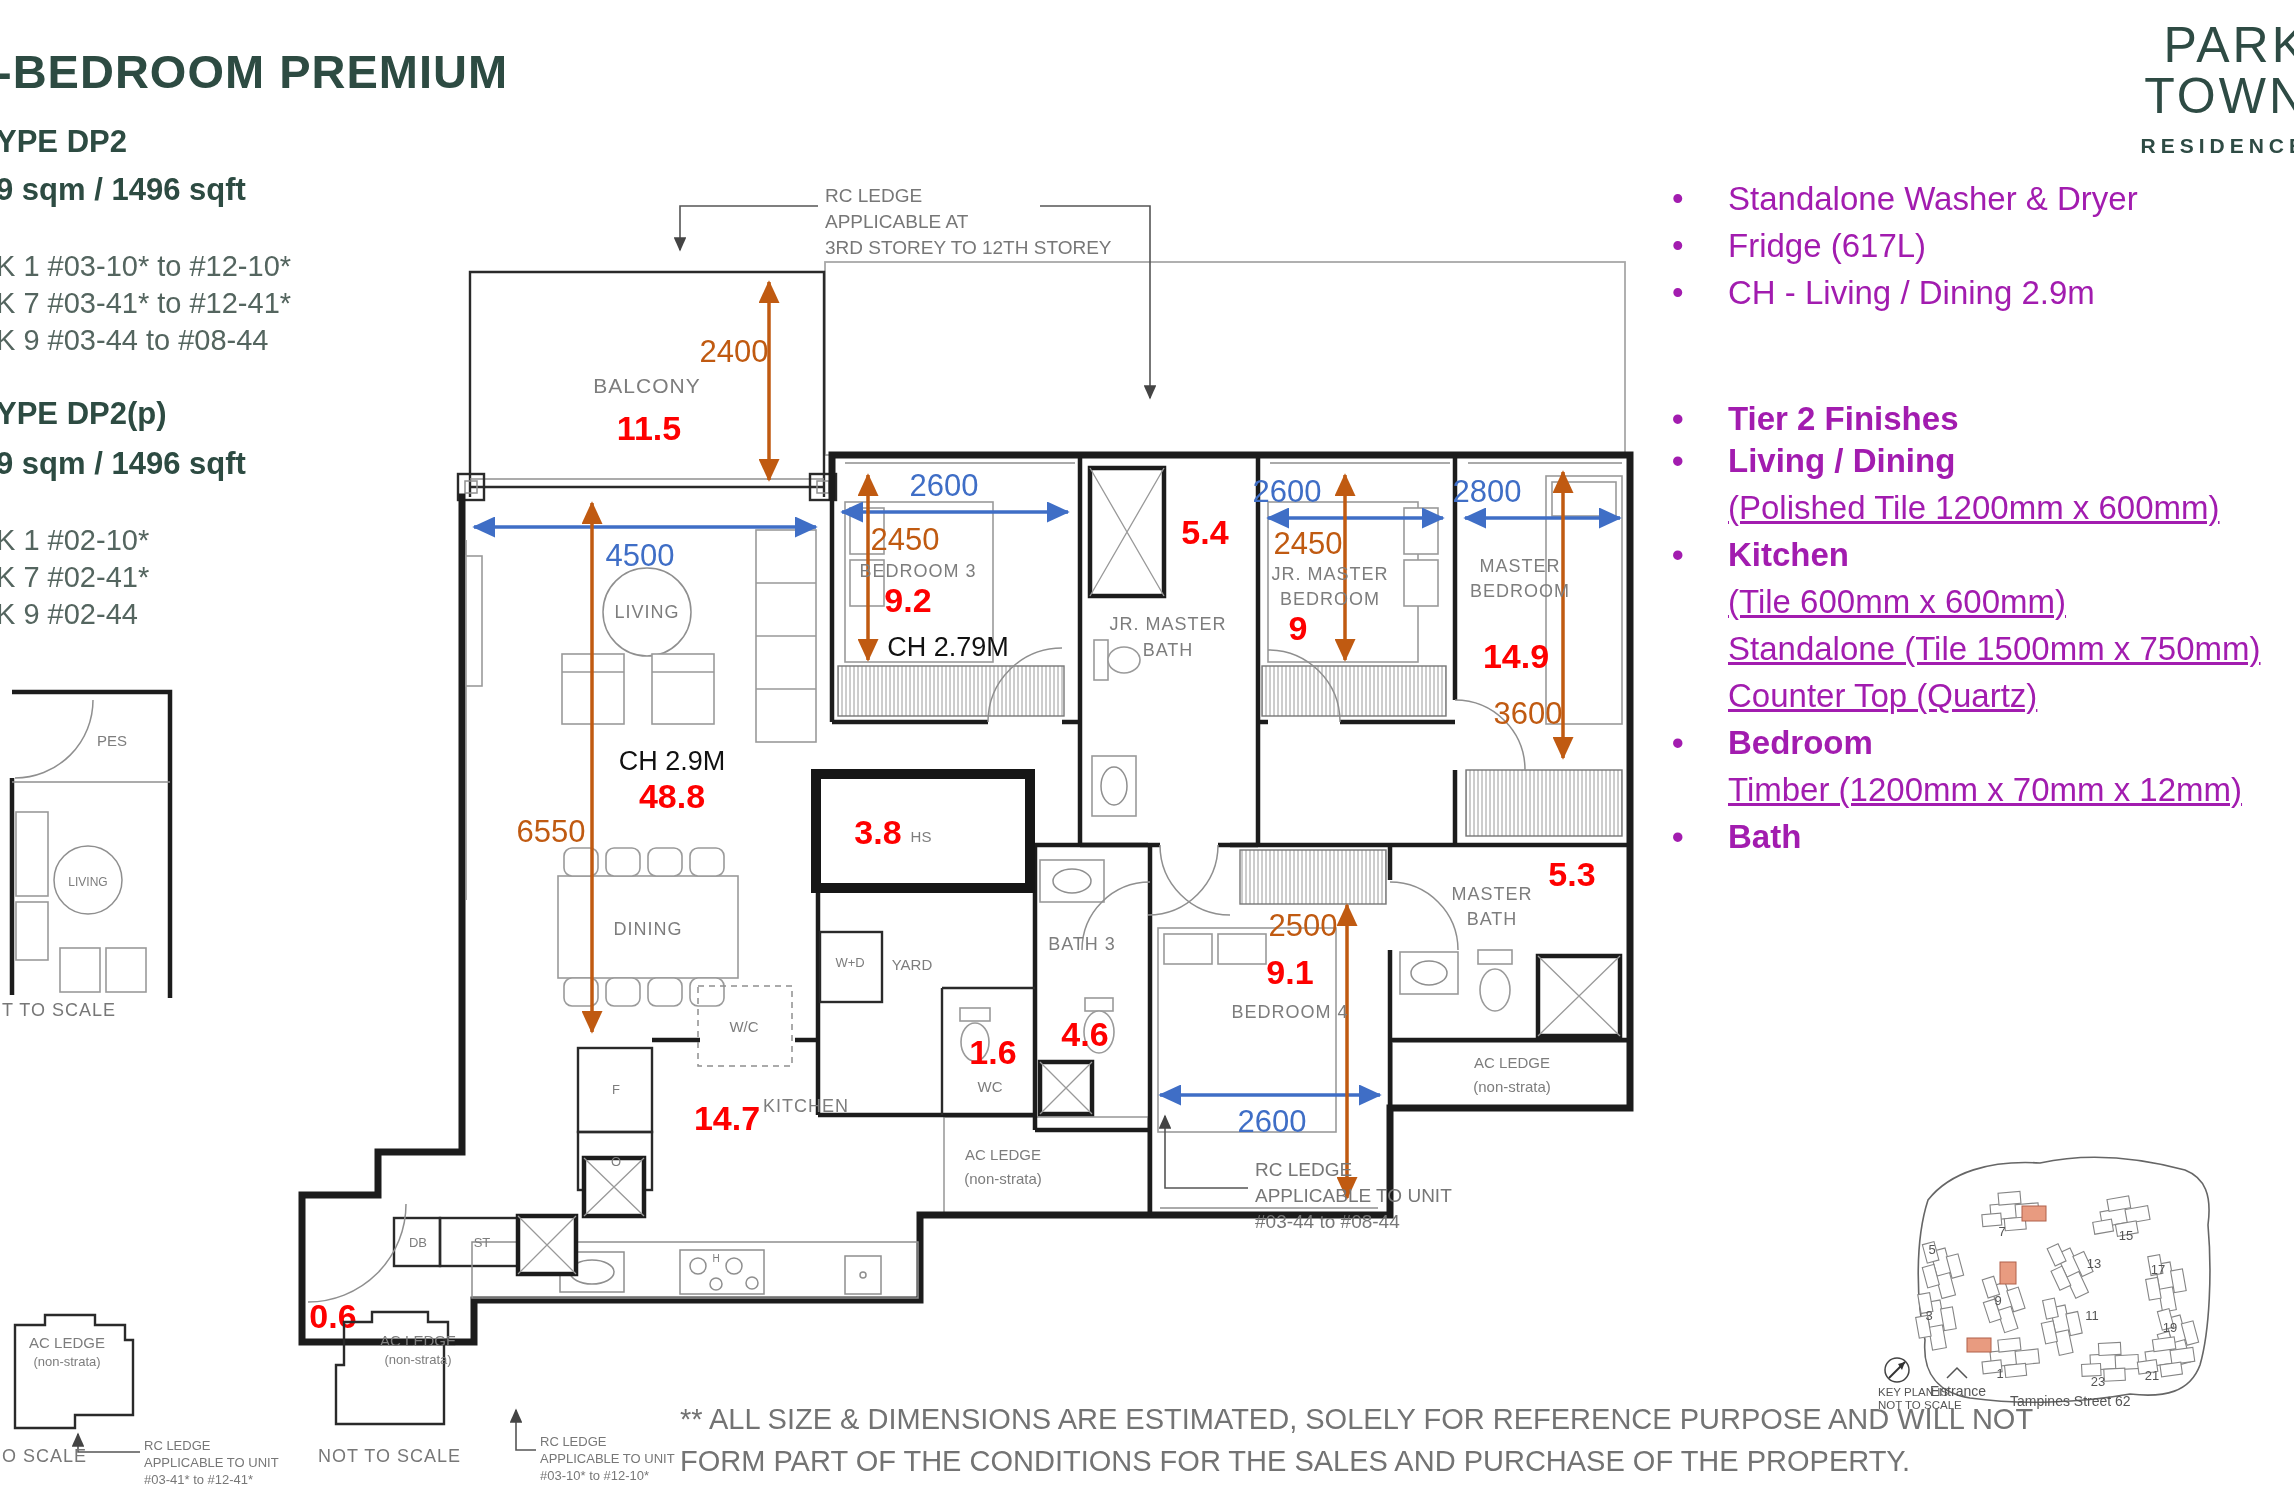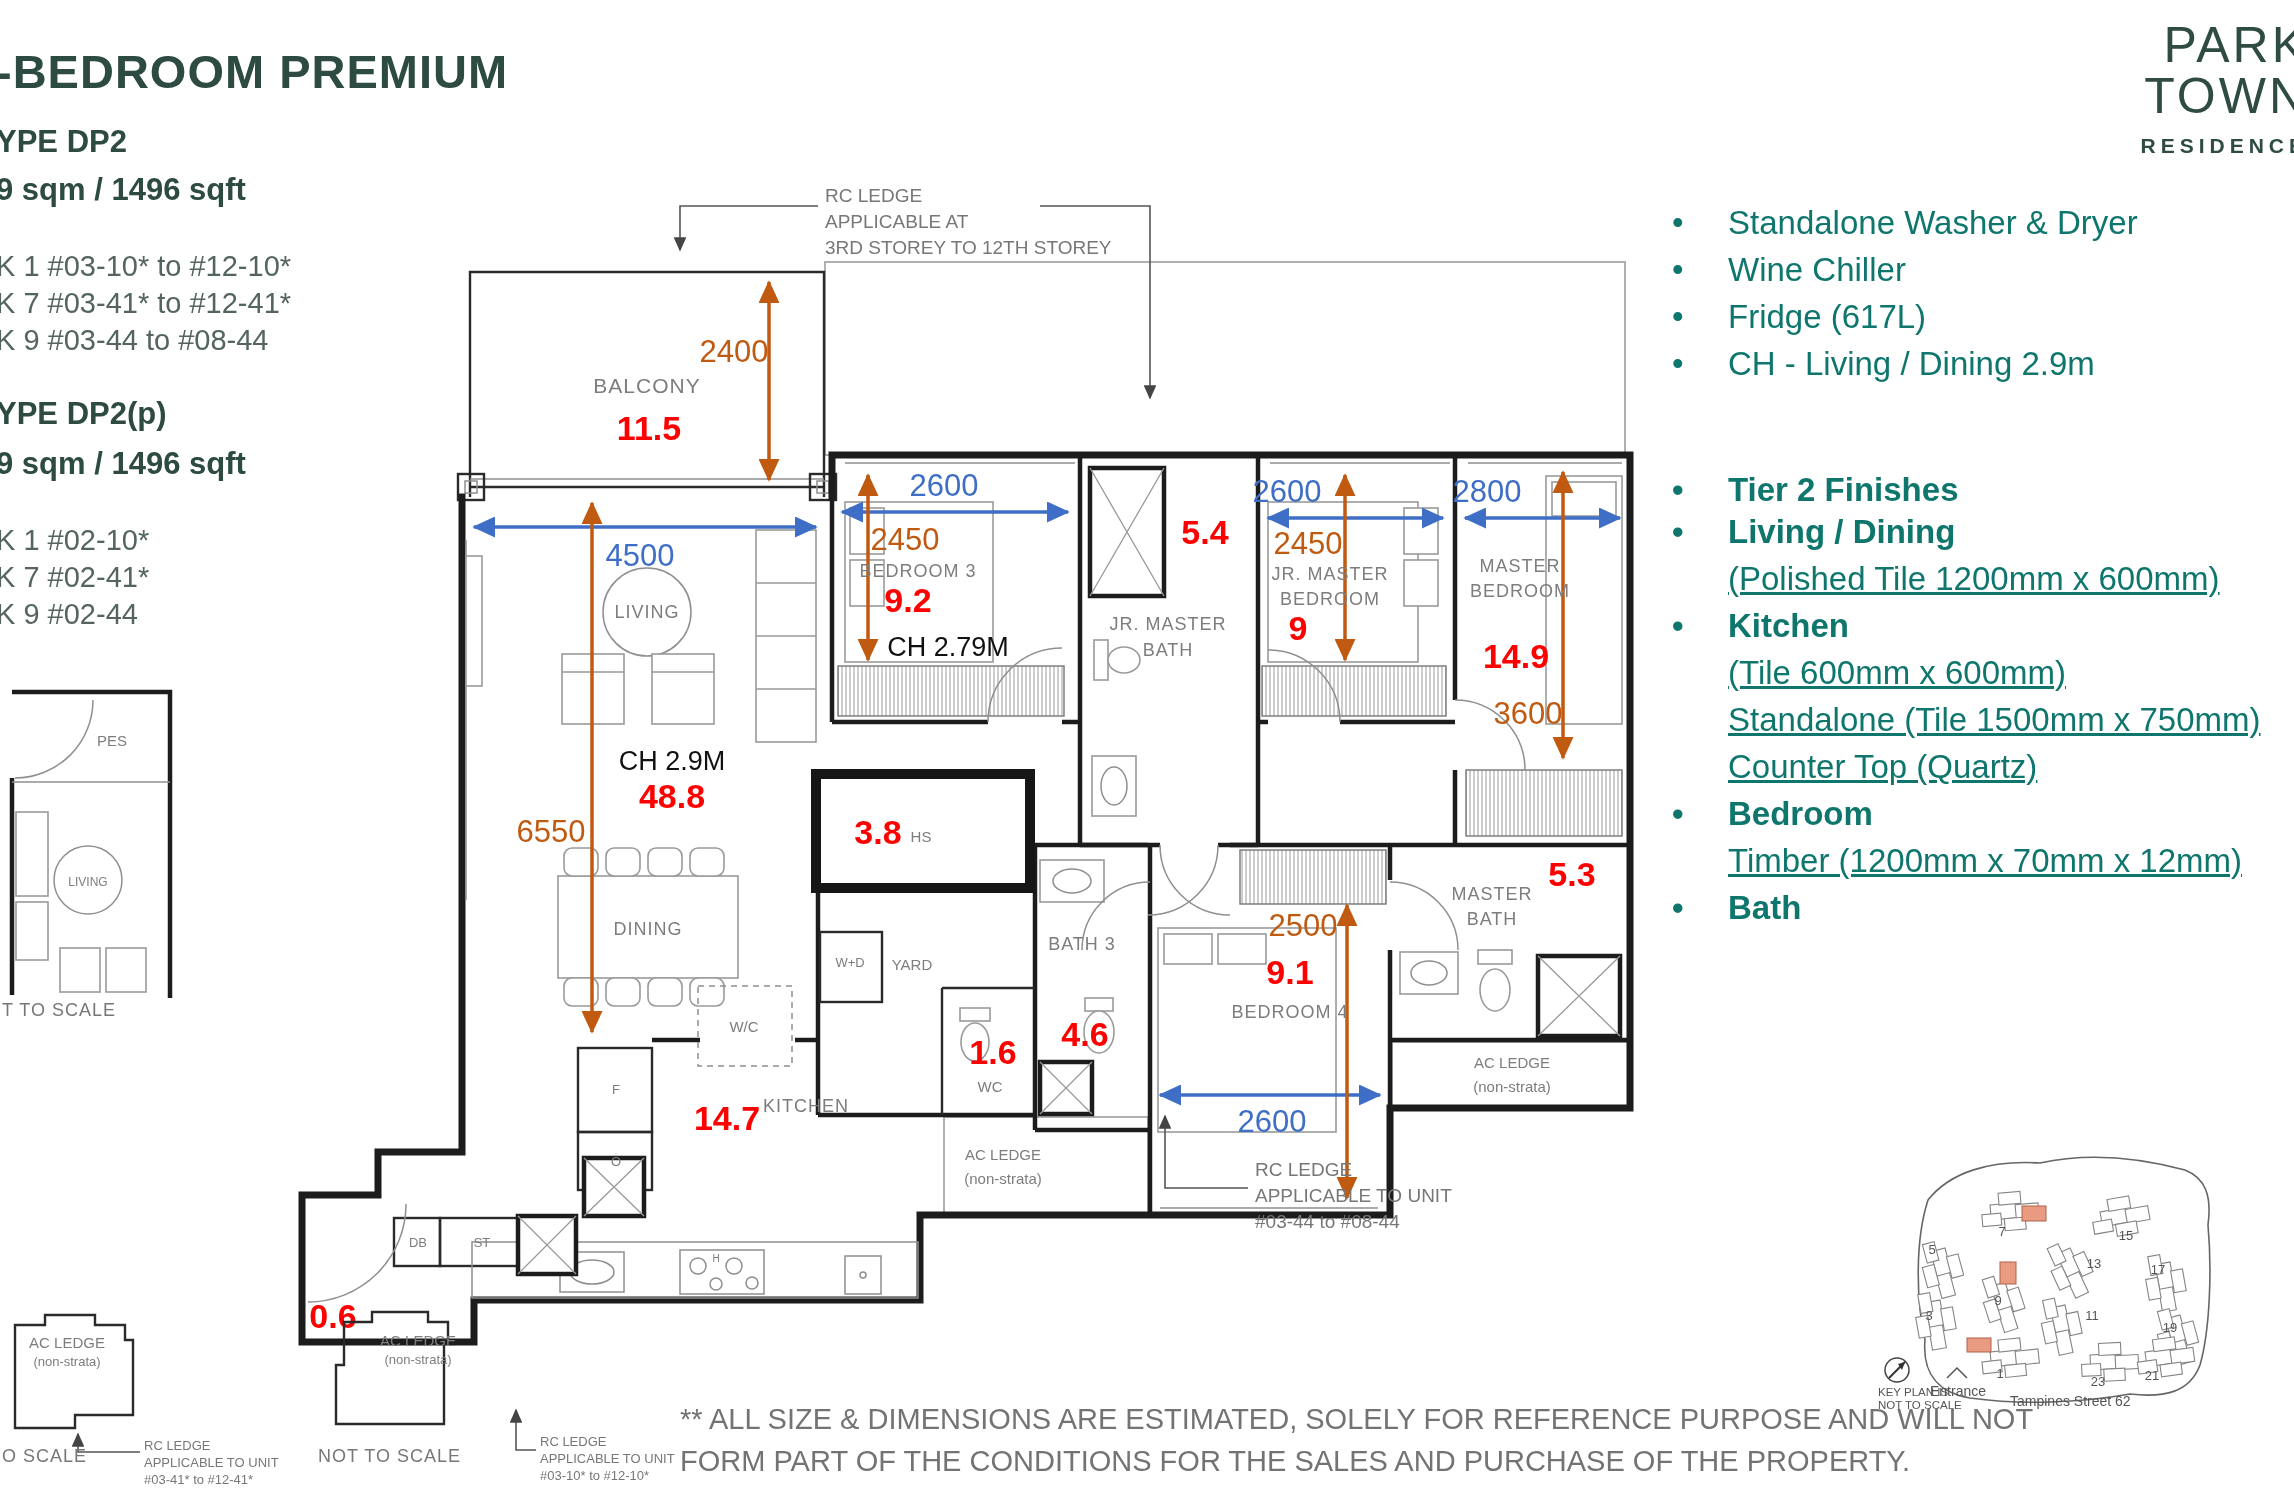--- a/index.html
+++ b/index.html
@@ -10,21 +10,21 @@
   .hdr-title{left:-4px;top:44px;font-size:47px;font-weight:600;color:#2d4b42;letter-spacing:1px;}
   .hdr-type{left:-4px;font-size:31px;font-weight:bold;color:#2d4b42;}
   .hdr-area{left:-4px;font-size:31px;font-weight:bold;color:#2d4b42;}
   .hdr-blocks{left:-4px;font-size:29px;color:#54655f;font-weight:500;line-height:37px;}
   .show-unit{left:645px;top:28px;font-size:55px;font-weight:800;color:#ff0000;letter-spacing:1px;}
   
   .logo{right:-14px;top:20px;text-align:right;color:#2e4b44;}
   .logo .l1{font-size:50px;line-height:51px;letter-spacing:3px;font-weight:500;}
   .logo .l2{font-size:21px;letter-spacing:5px;margin-top:12px;font-weight:600;}
   
-  .features{left:1672px;top:204px;font-size:33px;color:#0f766e;}
+  .features{left:1672px;top:180px;font-size:33px;color:#a21caf;}
   .feat{display:flex;align-items:baseline;height:47px;white-space:nowrap;}
   .feat.b::before{content:"\2022";width:56px;flex:0 0 56px;font-size:33px;}
   .feat.ind{padding-left:56px;text-decoration:underline;}
   .feat.bold{font-weight:bold;}
   .feat.gap{margin-top:74px;align-items:center;}
   
   .disclaimer{left:680px;top:1398px;font-size:29px;color:#737373;line-height:42px;white-space:nowrap;}
   
   svg text{font-family:"Liberation Sans",sans-serif;}
   .w8{stroke:#161616;stroke-width:10;fill:#fff;}
@@ -414,23 +414,20 @@
     <div class="l1">PARK</div>
     <div class="l1">TOWN</div>
     <div class="l2">RESIDENCE</div>
   </div>
 
   <div class="abs features">
     <div class="feat b">
         <span>Standalone Washer &amp; Dryer</span>
       </div>
     <div class="feat b">
-        <span>Wine Chiller</span>
-      </div>
-    <div class="feat b">
         <span>Fridge (617L)</span>
       </div>
     <div class="feat b">
         <span>CH - Living / Dining 2.9m</span>
       </div>
     <div class="feat b bold gap">
         <span>Tier 2 Finishes</span>
       </div>
     <div class="feat b bold">
         <span>Living / Dining</span>

